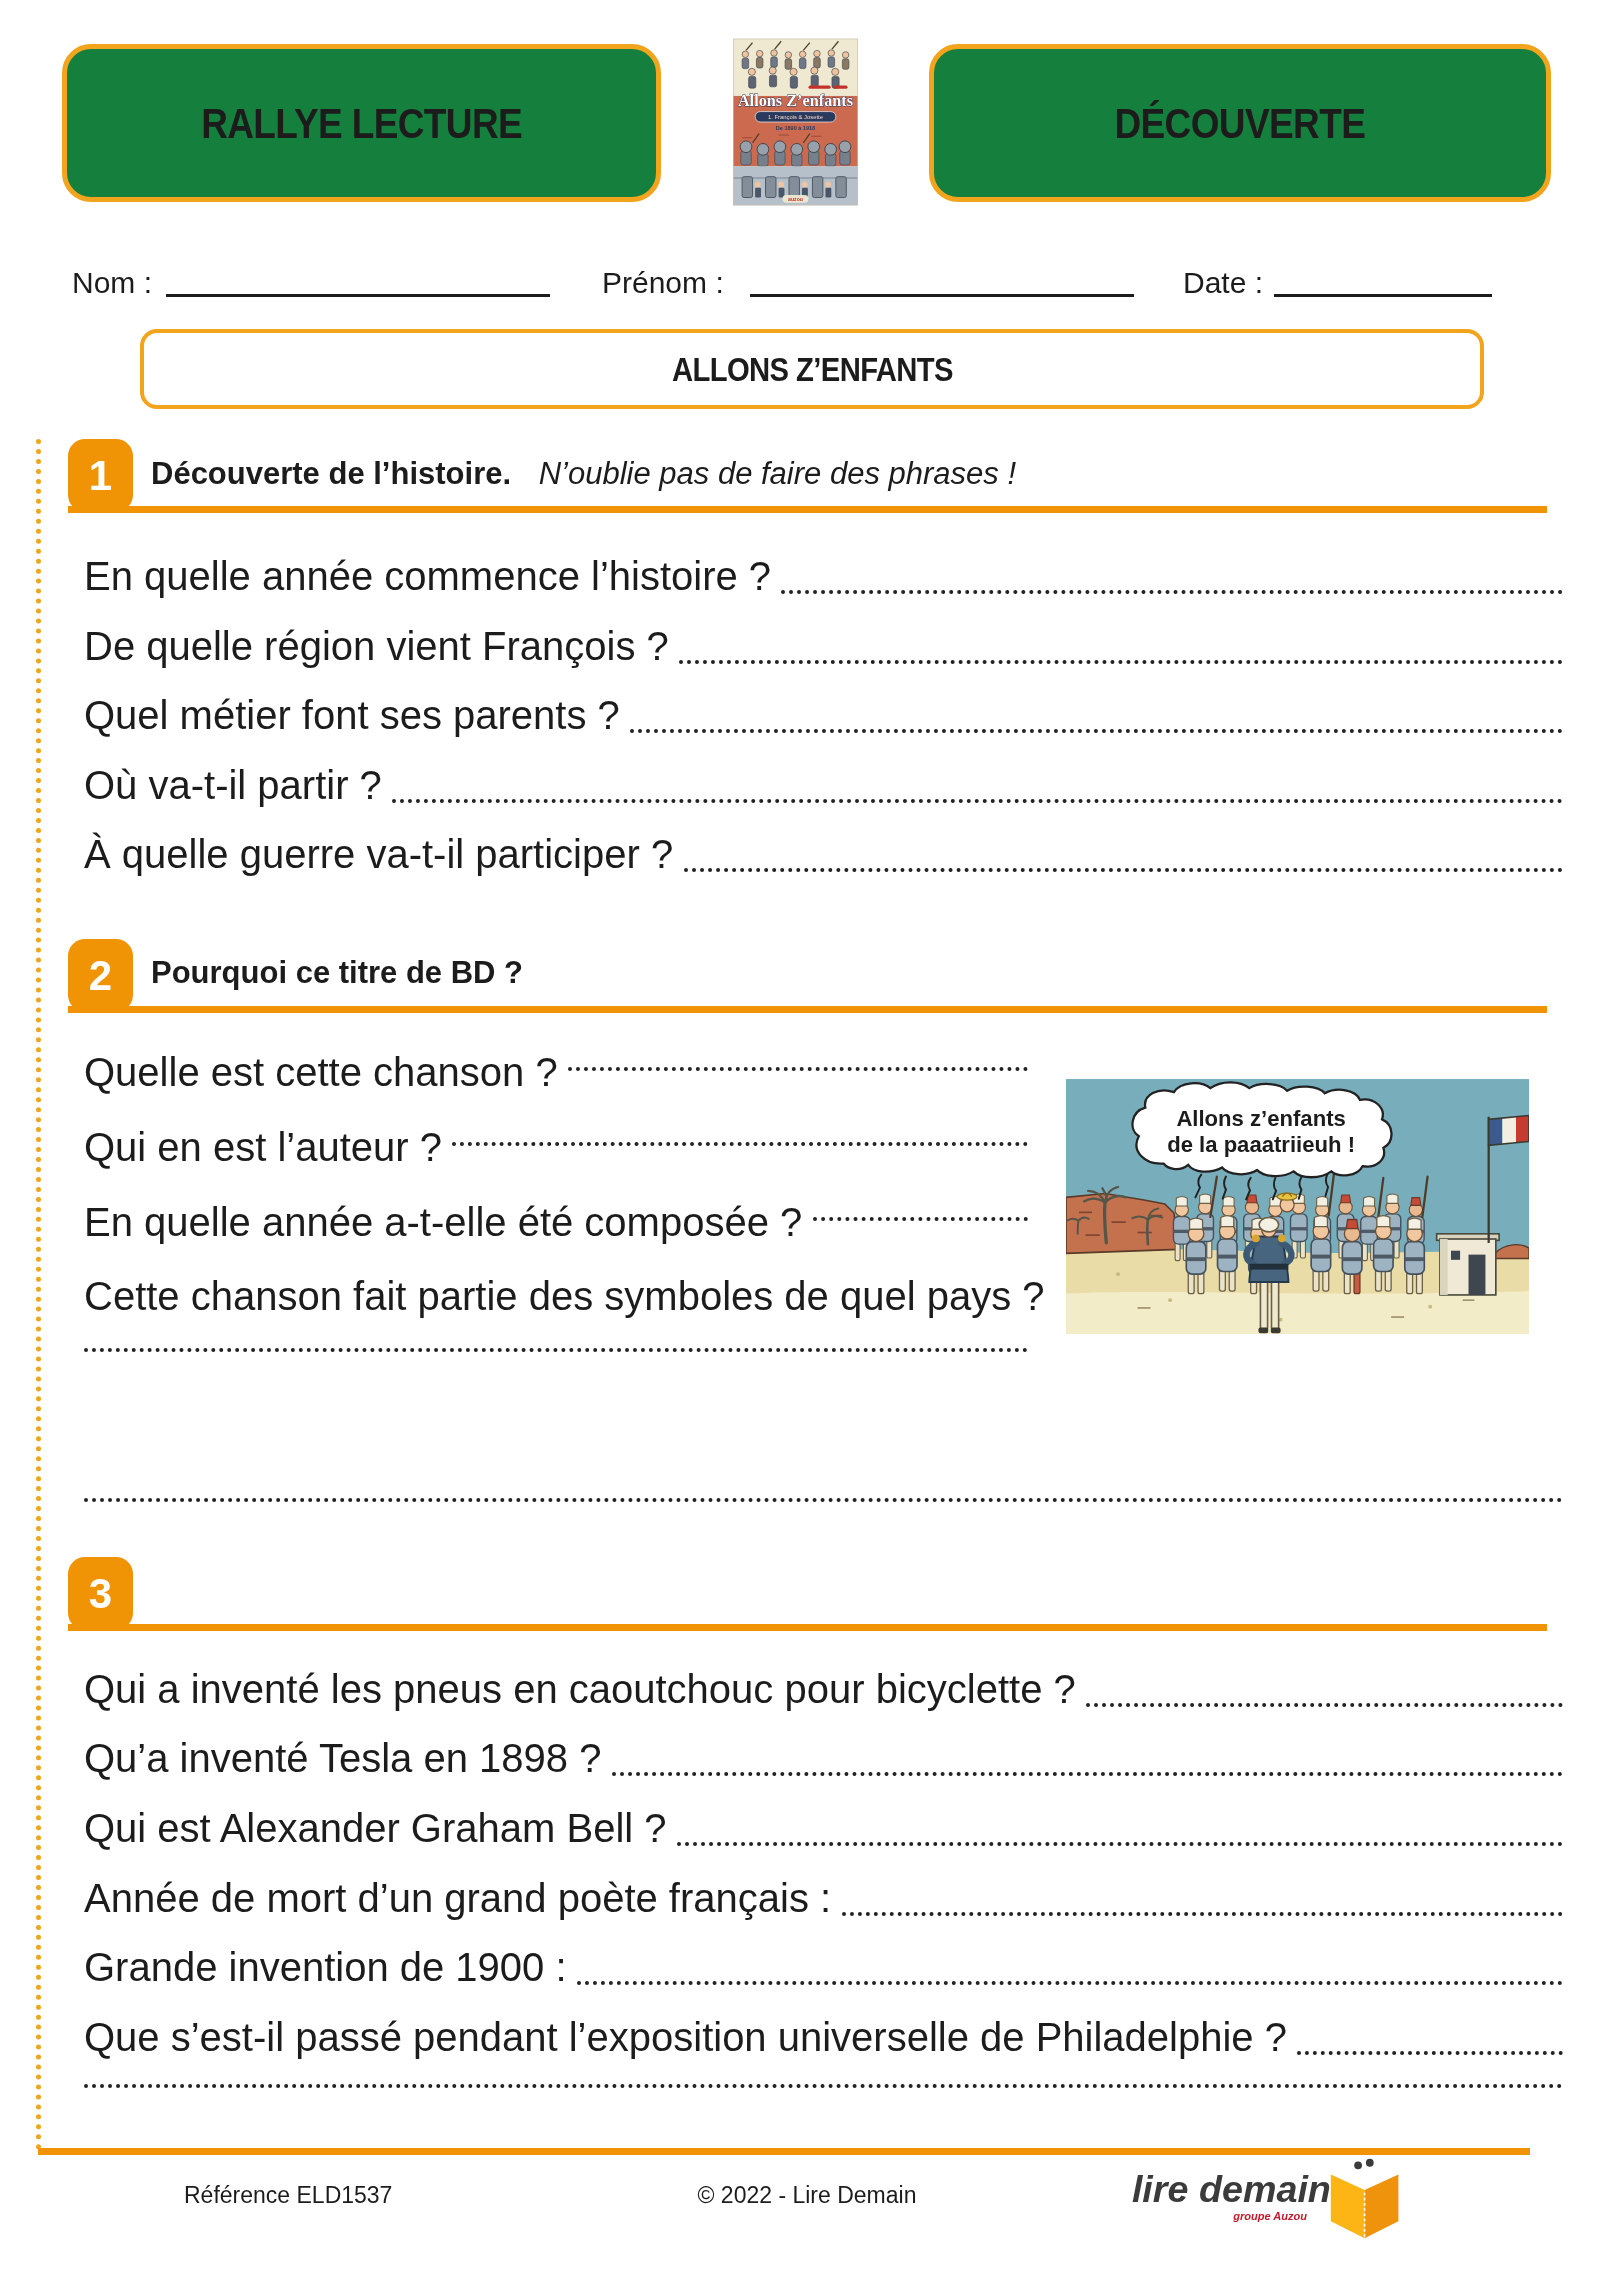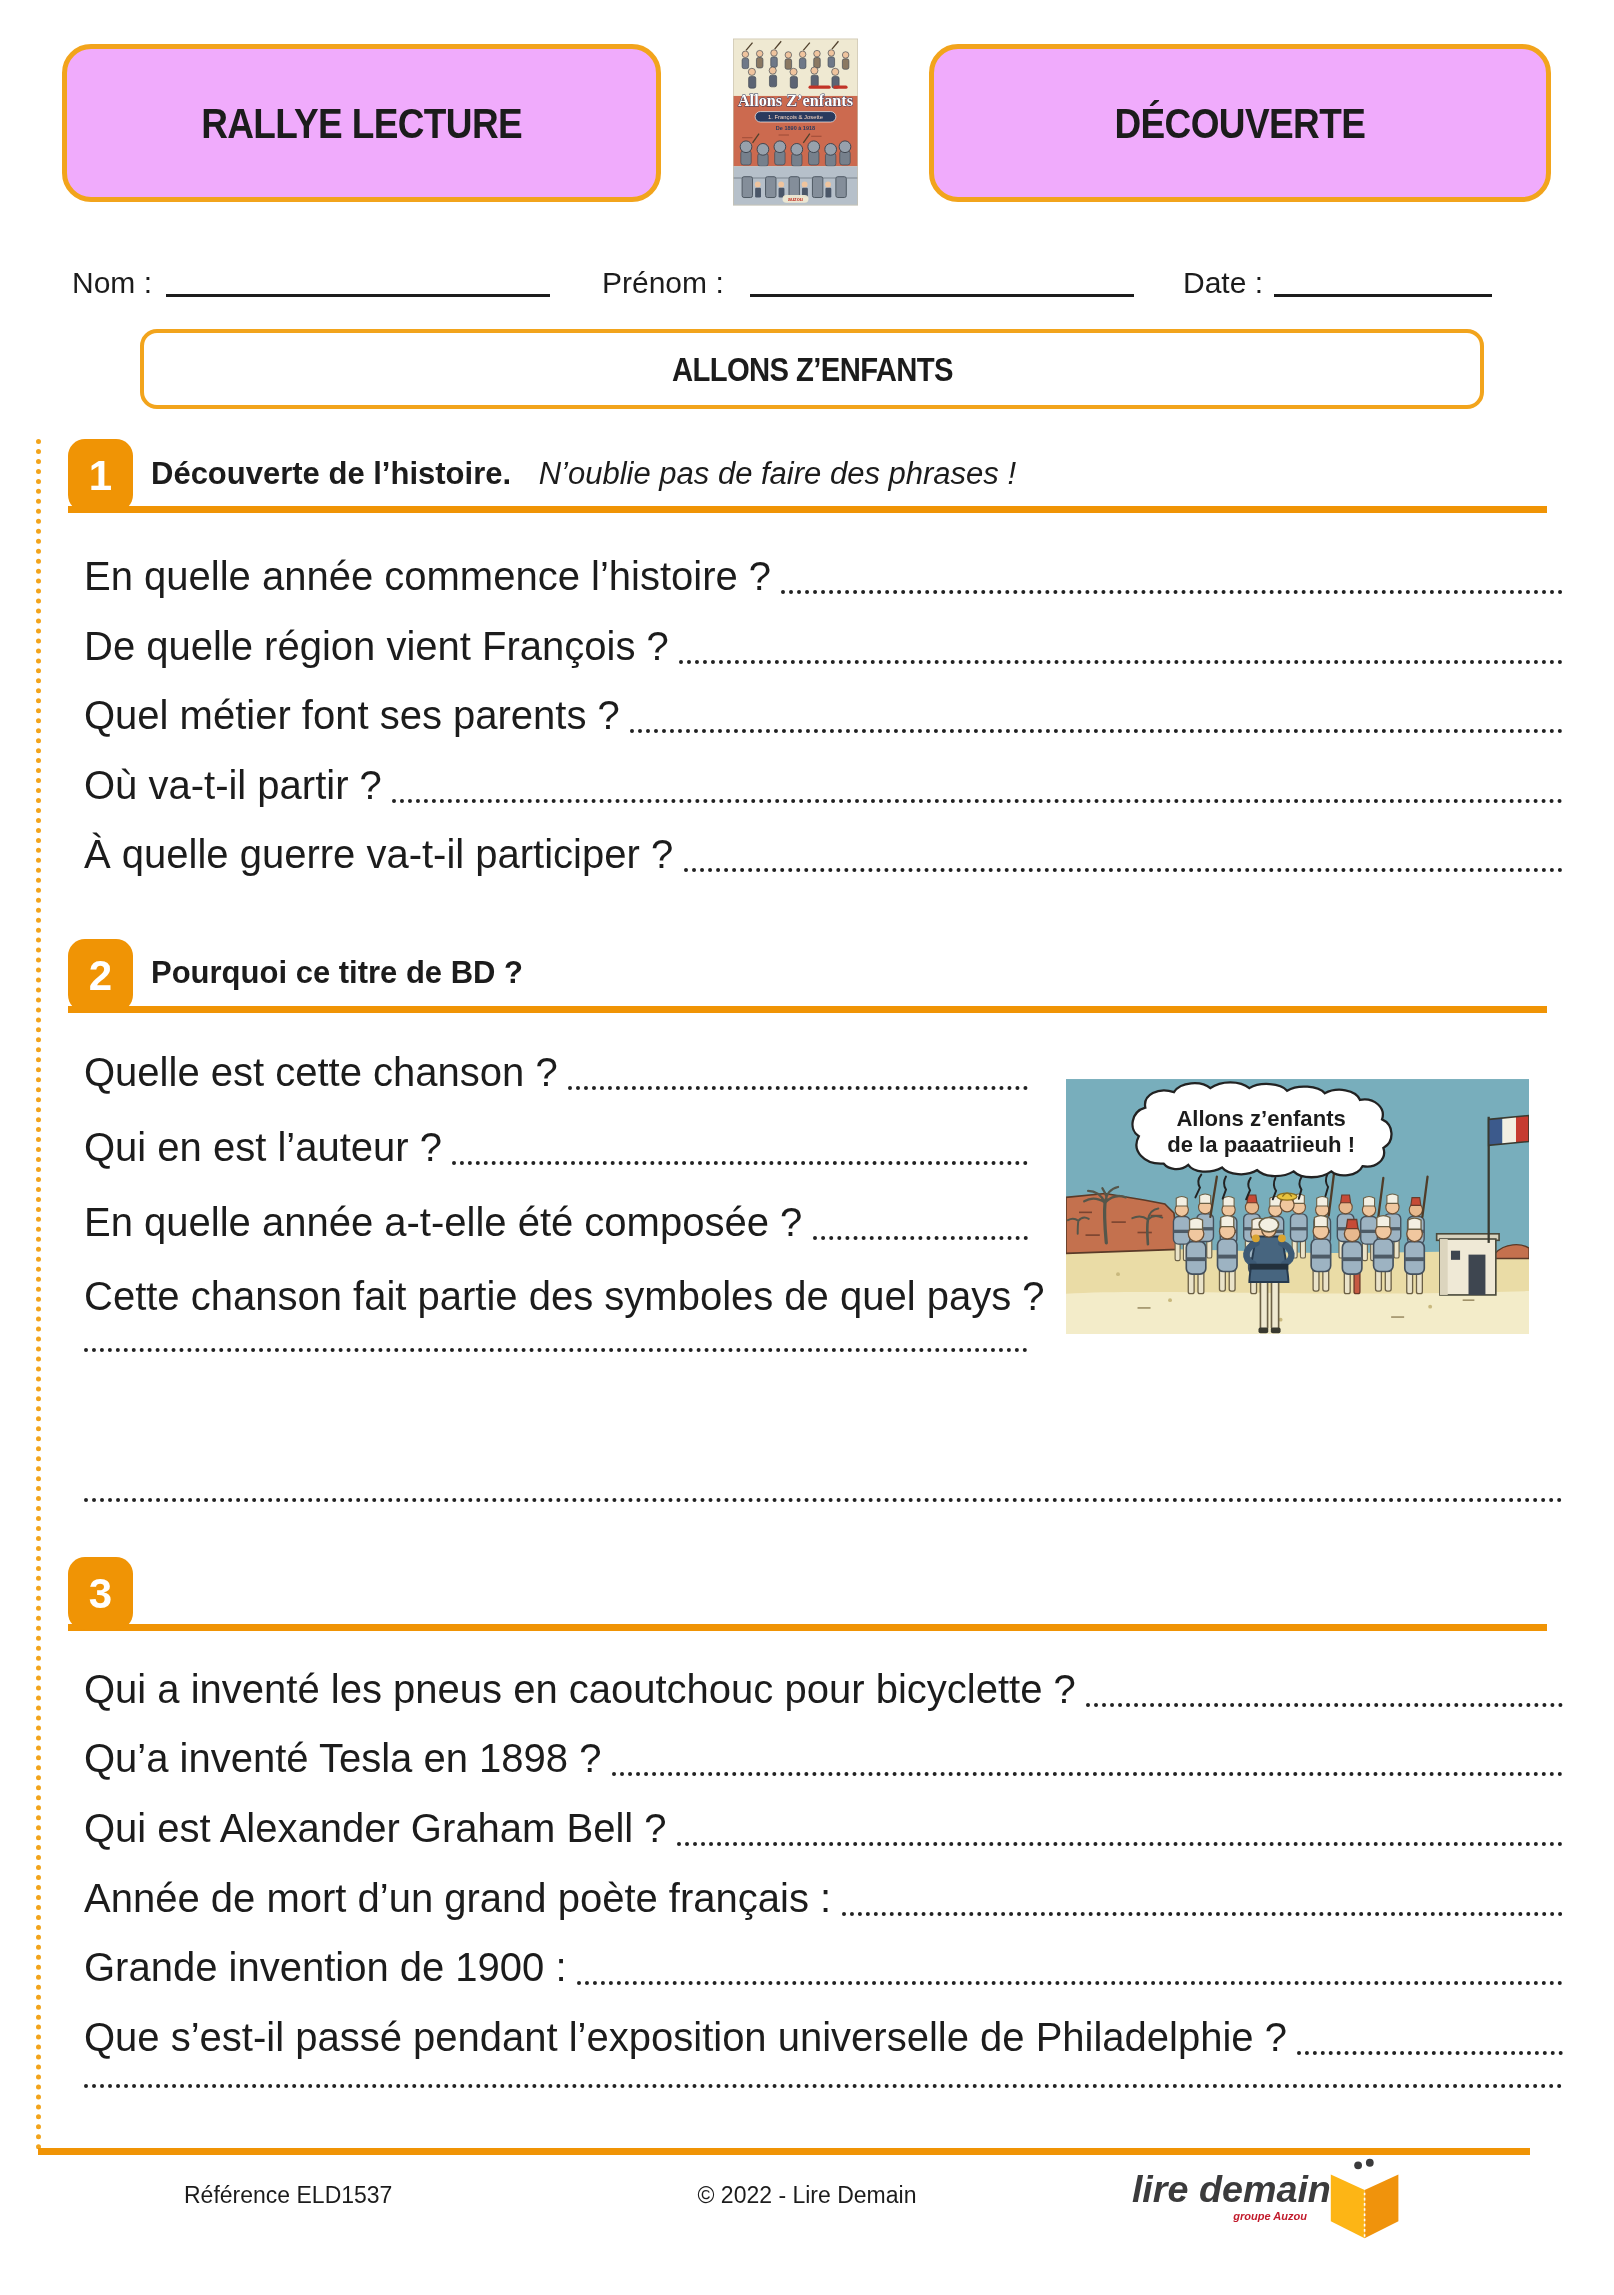--- a/index.html
+++ b/index.html
@@ -5,21 +5,21 @@
   html,body{margin:0;padding:0;background:#ffffff;}
   .page{
     position:relative;width:1615px;height:2295px;background:#ffffff;
     font-family:"Liberation Sans",sans-serif;color:#1C1C1C;overflow:hidden;
   }
   
   .left-dotted{position:absolute;left:36px;top:439px;height:1712px;width:0;
     border-left:5.2px dotted #F2A41C;}
   
   .hdr-box{position:absolute;border:5.2px solid #F2A41C;border-radius:29px;
-    display:flex;align-items:center;justify-content:center;background:#f0abfc;}
+    display:flex;align-items:center;justify-content:center;background:#15803d;}
   .hdr-box.left{left:62px;top:44px;width:589px;height:148px;}
   .hdr-box.right{left:929px;top:44px;width:612px;height:148px;}
   .hdr-label{font-size:43px;font-weight:bold;}
   .cond{display:inline-block;transform:scaleX(.86);transform-origin:center;
     letter-spacing:-0.7px;white-space:nowrap;}
   .cover{position:absolute;left:733px;top:38px;width:125px;height:168px;}
   
   .id-label{position:absolute;top:266px;font-size:30px;}
   .id-line{position:absolute;top:294px;height:3.3px;background:#1C1C1C;}
   
@@ -35,21 +35,21 @@
   .sec-title{position:absolute;left:151px;font-size:31px;white-space:nowrap;z-index:2;}
   .sec-title .b{font-weight:bold;}
   .sec-title .i{font-style:italic;margin-left:19px;}
   .sec-title sup{font-size:0.62em;font-style:italic;}
   
   .qrow{position:absolute;left:84px;width:1479px;display:flex;align-items:flex-end;
     font-size:40px;line-height:1.2;}
   .qrow .qtext{white-space:nowrap;}
   .dots{flex:1;margin:0 0 5.9px 10.4px;border-bottom:4.6px dotted #222222;min-height:0.7px;}
   .dots.full{margin-left:0;}
-  .narrow{width:944px;}
+  .narrow{width:944px;align-items:center;}
   
   .illu{position:absolute;left:1066px;top:1079px;width:463px;height:255px;}
   
   .footer-line{position:absolute;left:38px;top:2148px;width:1492px;height:7.2px;background:#F09405;}
   .foot-ref{position:absolute;left:184px;top:2182px;font-size:23px;}
   .foot-copy{position:absolute;left:807px;top:2182px;transform:translateX(-50%);font-size:23px;}
   .logo{position:absolute;left:1128px;top:2156px;width:273px;height:85px;}
 </style>
 </head>
 <body>

